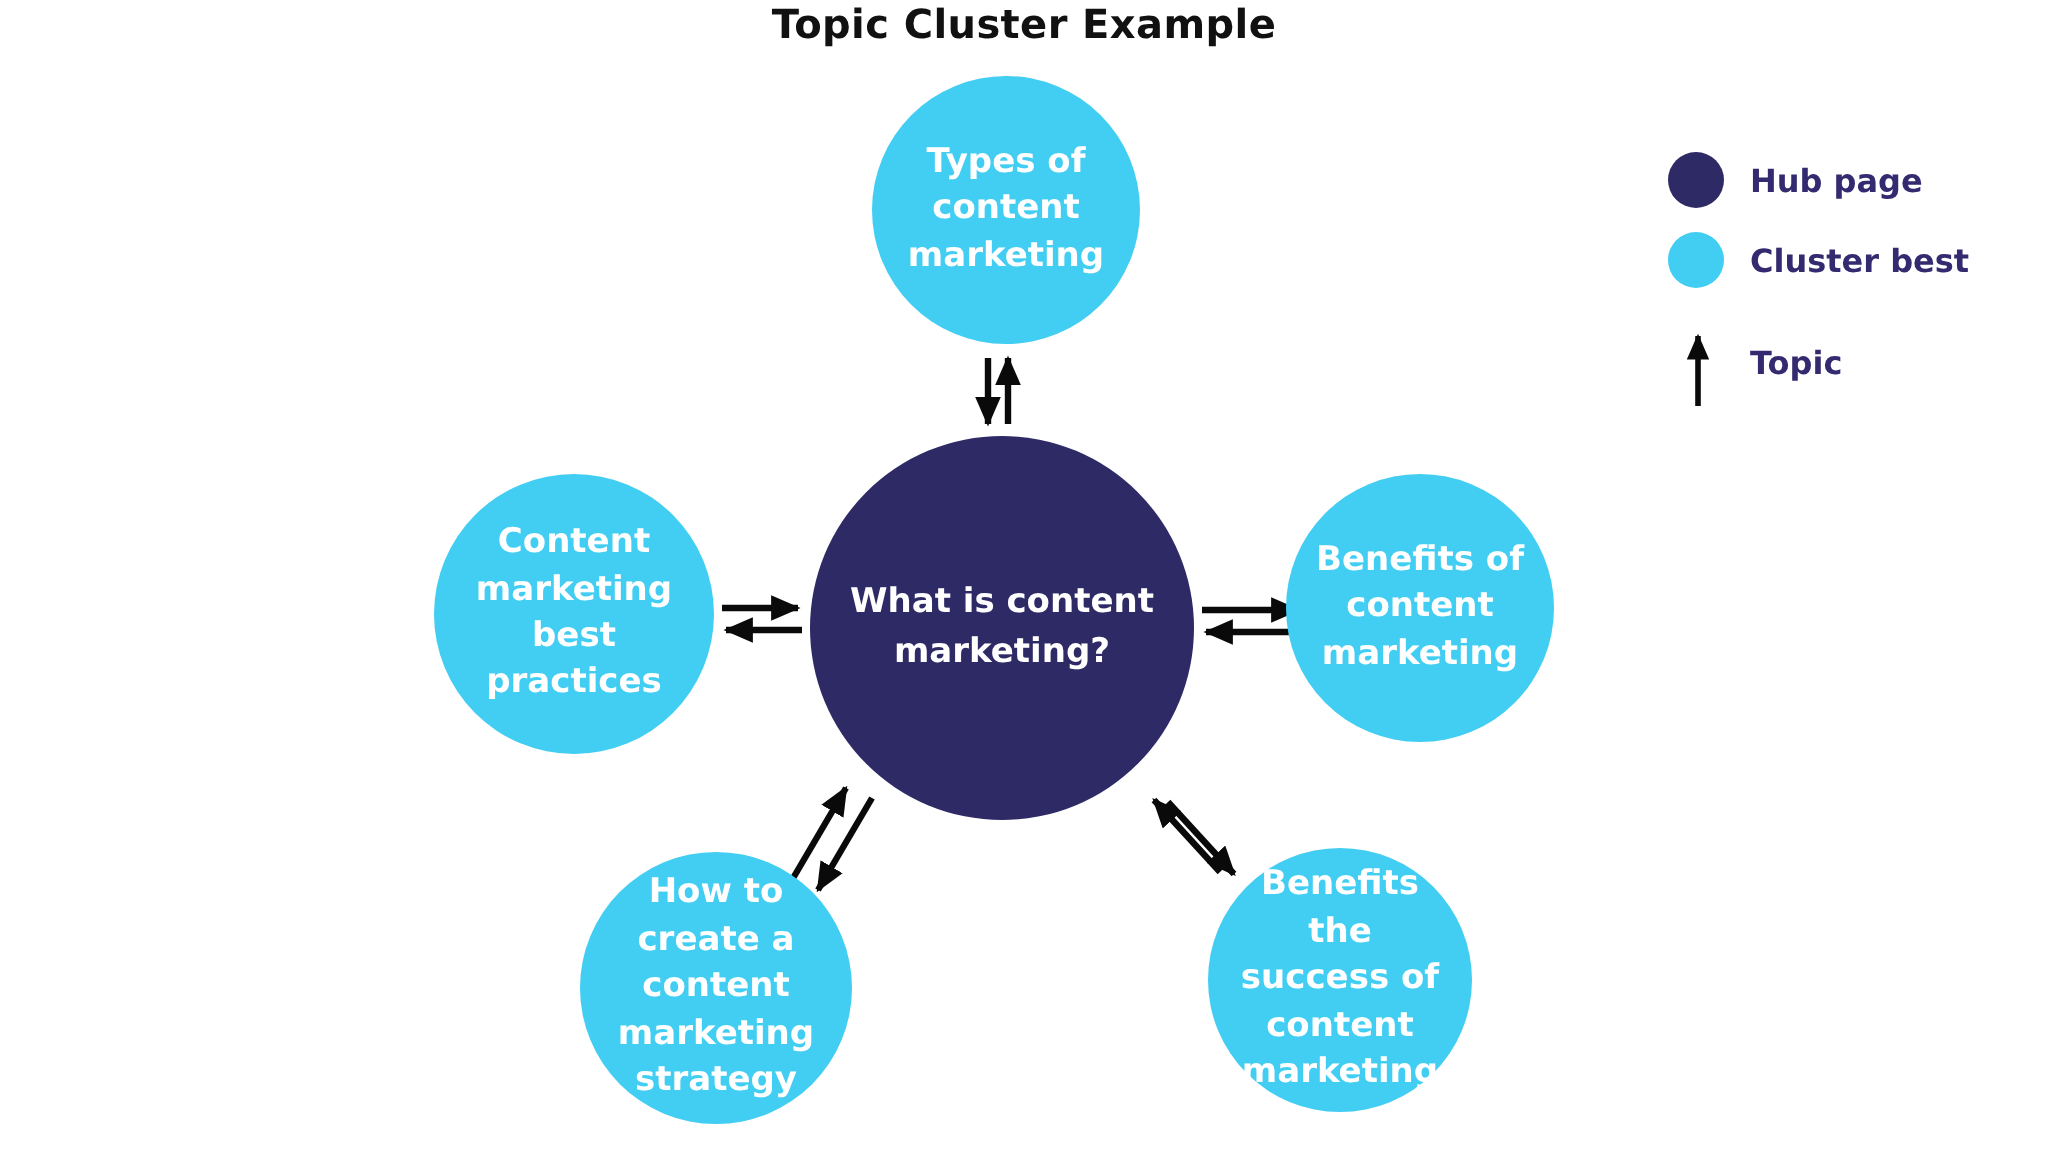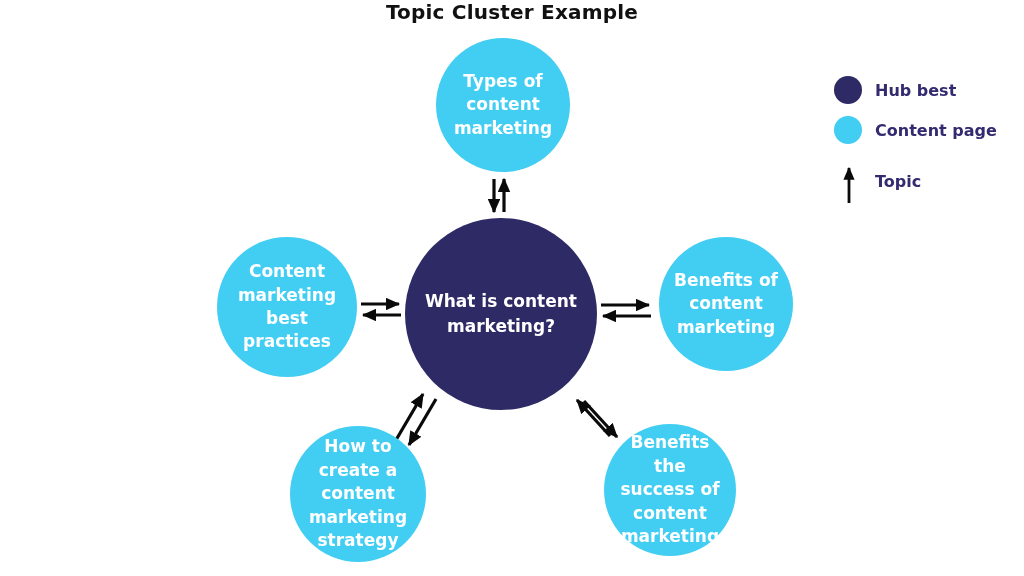--- a/index.html
+++ b/index.html
@@ -45,21 +45,21 @@
     font-size: 17px;
     line-height: 1.5;
   }
   .node.cluster {
     background: var(--cluster, #42cef2);
     font-size: 17px;
     line-height: 1.38;
   }
   .node.c-top          { left: 436px; top: 38px;  width: 134px; height: 134px; }
   .node.c-left         { left: 217px; top: 237px; width: 140px; height: 140px; }
-  .node.c-right        { left: 659px; top: 237px; width: 134px; height: 134px; }
+  .node.c-right        { left: 643px; top: 237px; width: 134px; height: 134px; }
   .node.c-bottom-left  { left: 290px; top: 426px; width: 136px; height: 136px; }
   .node.c-bottom-right { left: 604px; top: 424px; width: 132px; height: 132px; }
 
   .legend {
     position: absolute;
     left: 834px; top: 76px;
     width: 170px;
   }
   .legend-row {
     display: flex;
@@ -136,25 +136,25 @@
 
   <div class="node cluster c-bottom-right">Benefits
 the
 success of
 content
 marketing</div>
 
   <div class="legend">
     <div class="legend-row">
       <span class="swatch hub-color"></span>
-      <span class="legend-label">Hub best</span>
+      <span class="legend-label">Hub page</span>
     </div>
     <div class="legend-row">
       <span class="swatch cluster-color"></span>
-      <span class="legend-label">Content page</span>
+      <span class="legend-label">Cluster best</span>
     </div>
     <div class="legend-row">
       <span class="links-icon-box">
         <svg width="28" height="50" viewBox="0 0 28 50" xmlns="http://www.w3.org/2000/svg">
           <line x1="15" y1="47" x2="15" y2="12" stroke="#0a0a0a" stroke-width="2.8" marker-end="url(#ah)"></line>
         </svg>
       </span>
       <span class="legend-label">Topic</span>
     </div>
   </div>

